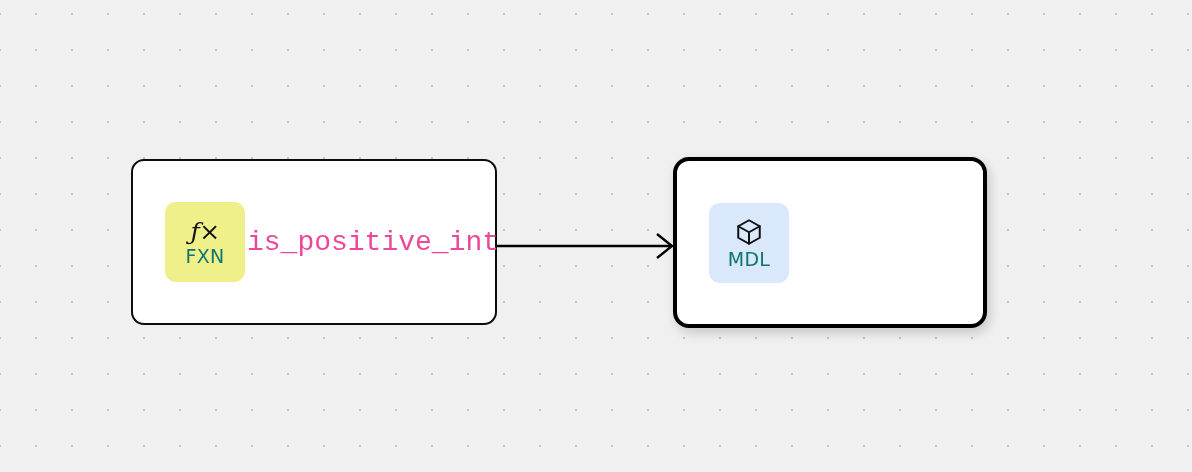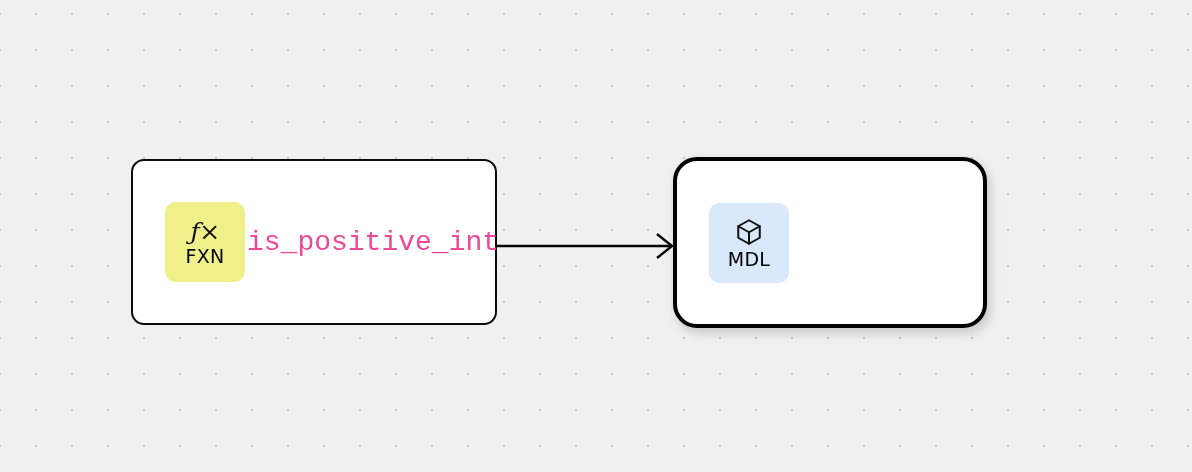--- a/index.html
+++ b/index.html
@@ -52,21 +52,21 @@
     height: 166px;
     border: 2px solid #0c0c0c;
   }
 
   .node-mdl {
     left: 673px;
     top: 157px;
     width: 314px;
     height: 171px;
     border: 4px solid #000000;
-    border-radius: 24px;
+    border-radius: 16px;
     box-shadow: 3px 5px 11px rgba(0,0,0,0.17);
   }
 
   
   .badge {
     width: 80px;
     height: 80px;
     border-radius: 11px;
     display: flex;
     flex-direction: column;
@@ -91,21 +91,21 @@
     width: 30px;
     height: 30px;
     margin-bottom: 3px;
     display: block;
   }
 
   .badge-label {
     font-family: "DejaVu Sans", sans-serif;
     font-size: 19px;
     line-height: 1;
-    color: #000000;
+    color: #0f766e;
     letter-spacing: 0.3px;
   }
 
   
   .node-title {
     font-family: Liberation Mono, monospace;
     font-size: 28px;
     color: #ec4899;
     white-space: nowrap;
     text-align: center;

